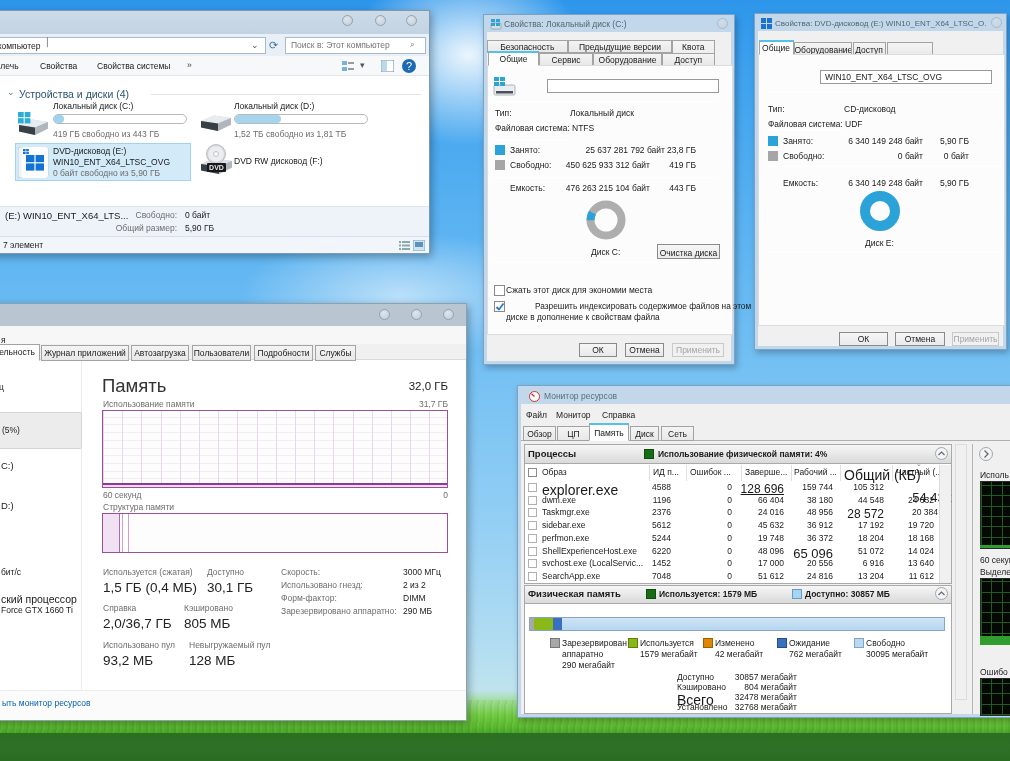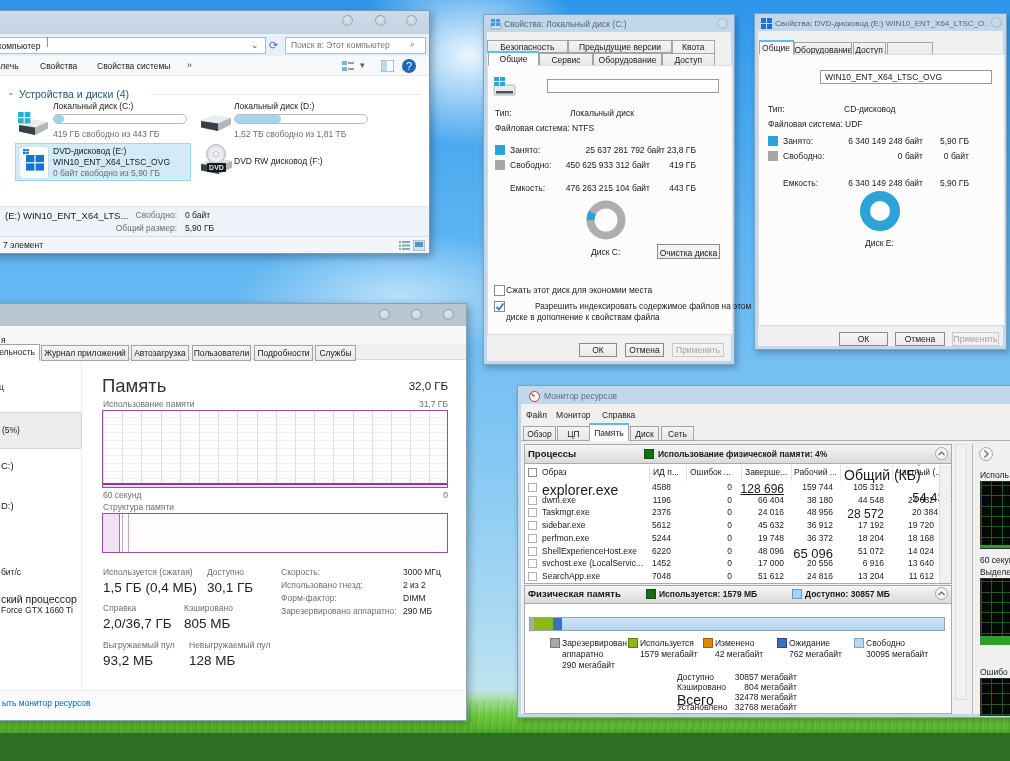--- a/index.html
+++ b/index.html
@@ -227,21 +227,21 @@
   <div class="abs" style="left:187px;top:210px;width:1px;height:38px;background:#c9a3cf;"></div>
 
   <t class="gray" style="left:162px;top:263px;">Используется (сжатая)</t>
   <t class="gray" style="left:266px;top:263px;">Доступно</t>
   <t style="left:162px;top:276px;font-size:13.5px;color:#222;">1,5 ГБ (0,4 МБ)</t>
   <t style="left:266px;top:276px;font-size:13.5px;color:#222;">30,1 ГБ</t>
   <t class="gray" style="left:162px;top:299px;">Справка</t>
   <t class="gray" style="left:243px;top:299px;">Кэшировано</t>
   <t style="left:162px;top:312px;font-size:13.5px;color:#222;">2,0/36,7 ГБ</t>
   <t style="left:243px;top:312px;font-size:13.5px;color:#222;">805 МБ</t>
-  <t class="gray" style="left:162px;top:336px;">Выгружаемый пул</t>
+  <t class="gray" style="left:162px;top:336px;">Использовано пул</t>
   <t class="gray" style="left:248px;top:336px;">Невыгружаемый пул</t>
   <t style="left:162px;top:349px;font-size:13.5px;color:#222;">93,2 МБ</t>
   <t style="left:248px;top:349px;font-size:13.5px;color:#222;">128 МБ</t>
   <t class="gray" style="left:340px;top:263px;">Скорость:</t>
   <t style="left:462px;top:263px;">3000 МГц</t>
   <t class="gray" style="left:340px;top:276px;">Использовано гнезд:</t>
   <t style="left:462px;top:276px;">2 из 2</t>
   <t class="gray" style="left:340px;top:289px;">Форм-фактор:</t>
   <t style="left:462px;top:289px;">DIMM</t>
   <t class="gray" style="left:340px;top:302px;">Зарезервировано аппаратно:</t>

